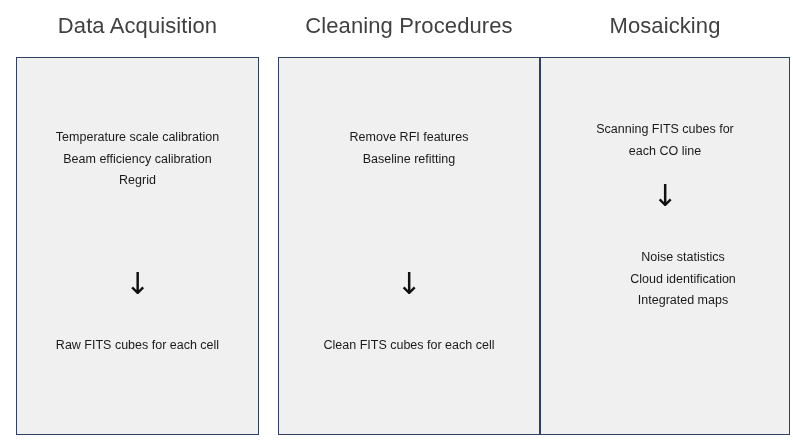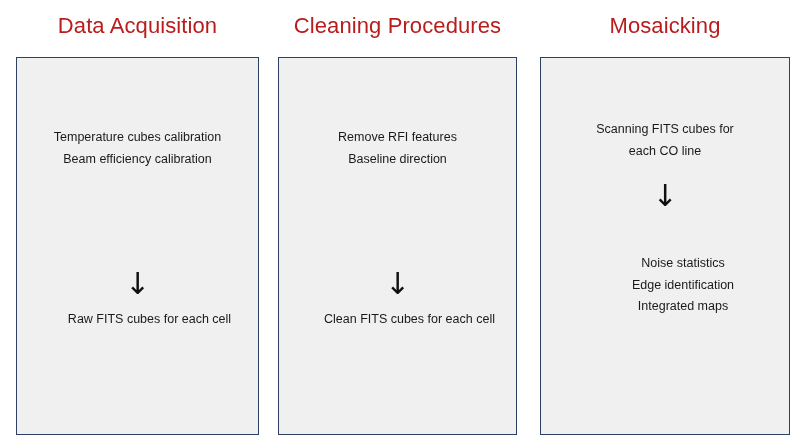--- a/index.html
+++ b/index.html
@@ -21,33 +21,33 @@
     height: 446px;
   }
 
   .column {
     position: absolute;
     top: 0;
     height: 446px;
   }
 
   .col-1 { left: 16px;  width: 243px; }
-  .col-2 { left: 278px; width: 239px; }
+  .col-2 { left: 278px; width: 239px; padding-left: 23px; }
   .col-3 { left: 540px; width: 250px; }
 
   .column-title {
     position: absolute;
     top: 12px;
     left: 0;
     width: 100%;
     text-align: center;
     font-size: 22px;
     font-weight: 400;
     line-height: 28px;
-    color: #b91c1c;
+    color: #404040;
     letter-spacing: 0.1px;
     white-space: nowrap;
   }
 
   .stage-box {
     position: absolute;
     top: 57px;
     left: 0;
     width: 100%;
     height: 378px;
@@ -61,25 +61,25 @@
     left: 0;
     width: 100%;
     box-sizing: border-box;
     padding: 0 8px;
     text-align: center;
   }
 
   
   .group-top-a   { top: 69px; }   
   .group-arrow-a { top: 211px; }  
-  .group-tail-a  { top: 251px; margin-left: 12px; }  
+  .group-tail-a  { top: 277px; }  
 
   .group-top-c   { top: 61px; }   
   .group-arrow-c { top: 123px; }  
-  .group-tail-c  { top: 195px; padding-left: 44px; }  
+  .group-tail-c  { top: 189px; padding-left: 44px; }  
 
   .step {
     font-size: 12.5px;
     line-height: 21.5px;
     color: #1a1a1a;
     white-space: nowrap;
   }
 
   .step.wrap {
     white-space: normal;
@@ -104,22 +104,23 @@
 
 <div id="flowchart">
 
   <div class="column col-1">
 
     <div class="column-title">Data Acquisition</div>
 
     <div class="stage-box">
 
       <div class="stage-inner group-top-a">
-        <div class="step">Temperature cubes calibration</div>
+        <div class="step">Temperature scale calibration</div>
         <div class="step">Beam efficiency calibration</div>
+        <div class="step">Regrid</div>
       </div>
 
       <div class="stage-inner group-arrow-a">
         <span class="arrow-glyph">↓</span>
       </div>
 
       <div class="stage-inner group-tail-a">
         <div class="step">Raw FITS cubes for each cell</div>
       </div>
 
@@ -127,21 +128,21 @@
   </div>
 
   <div class="column col-2">
 
     <div class="column-title">Cleaning Procedures</div>
 
     <div class="stage-box">
 
       <div class="stage-inner group-top-a">
         <div class="step">Remove RFI features</div>
-        <div class="step">Baseline direction</div>
+        <div class="step">Baseline refitting</div>
       </div>
 
       <div class="stage-inner group-arrow-a">
         <span class="arrow-glyph">↓</span>
       </div>
 
       <div class="stage-inner group-tail-a">
         <div class="step">Clean FITS cubes for each cell</div>
       </div>
 
@@ -157,20 +158,20 @@
       <div class="stage-inner group-top-c">
         <div class="step wrap" style="padding:0 34px;">Scanning FITS cubes for each CO line</div>
       </div>
 
       <div class="stage-inner group-arrow-c">
         <span class="arrow-glyph">↓</span>
       </div>
 
       <div class="stage-inner group-tail-c">
         <div class="step">Noise statistics</div>
-        <div class="step">Edge identification</div>
+        <div class="step">Cloud identification</div>
         <div class="step">Integrated maps</div>
       </div>
 
     </div>
   </div>
 
 </div>
 
 </body></html>

